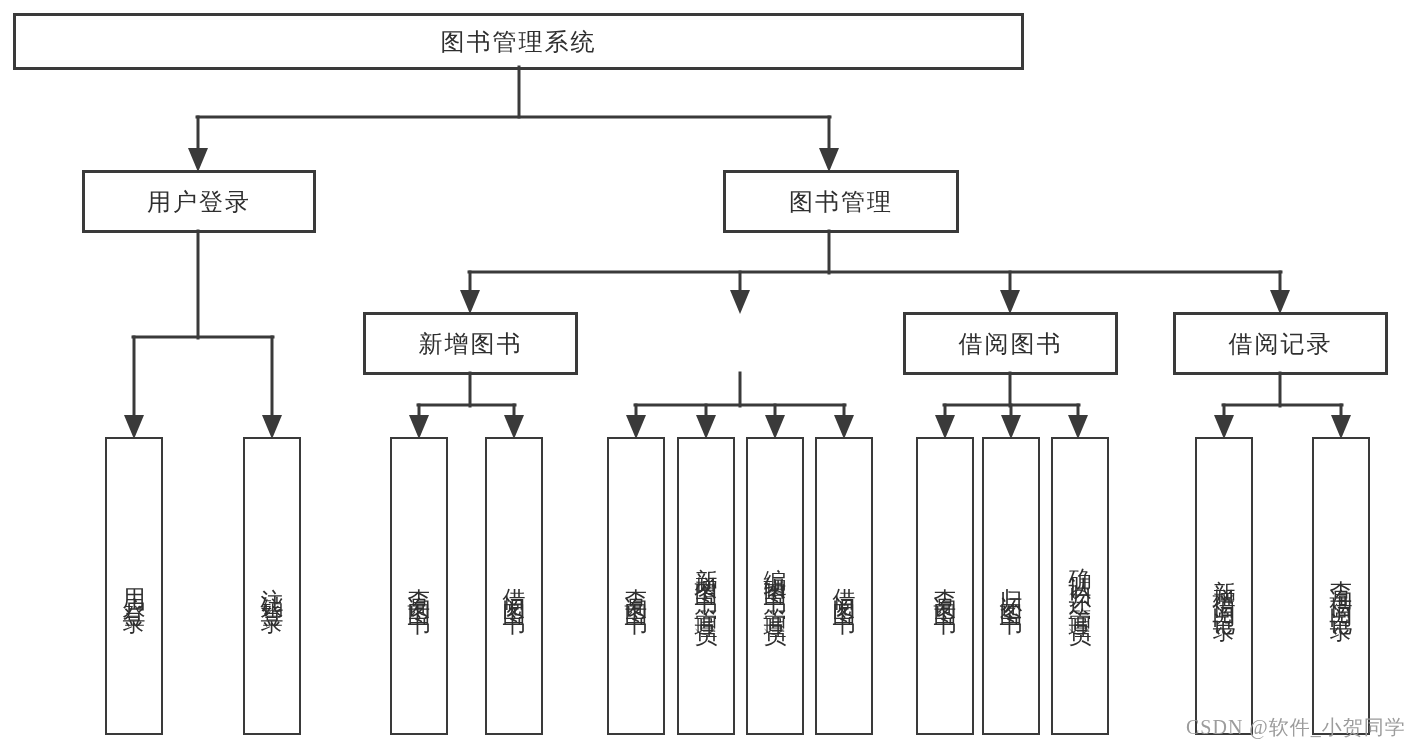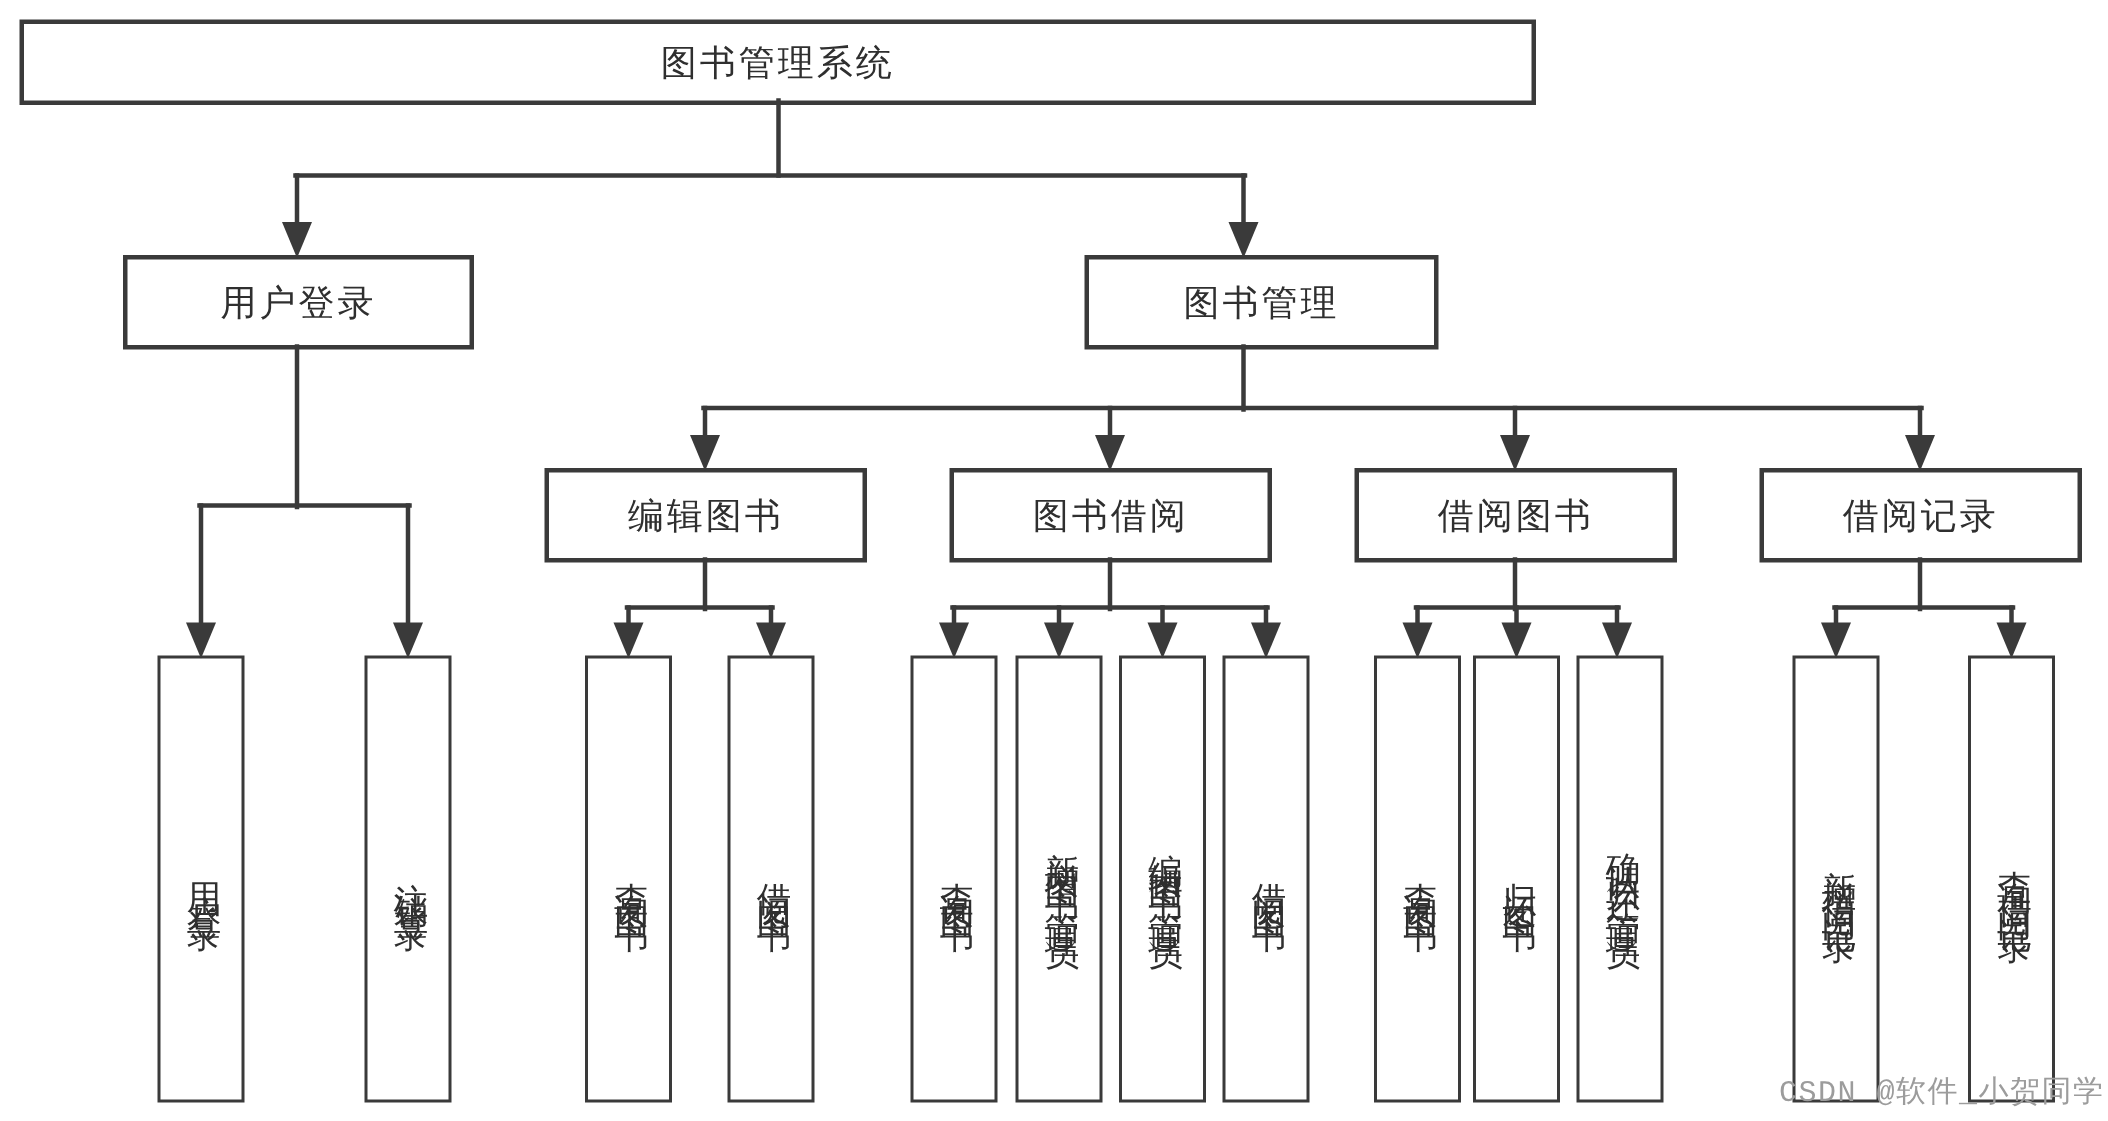--- a/index.html
+++ b/index.html
@@ -1,19 +1,19 @@
 <!DOCTYPE html>
 <html><head>
 <meta charset="utf-8">
 <title>图书管理系统</title>
 <style>
   html,body{margin:0;padding:0;background:#ffffff;}
   .stage{
     position:relative;width:1405px;height:747px;background:#ffffff;
-    font-family:Liberation Mono, monospace;overflow:hidden;
+    font-family:Liberation Serif, serif;overflow:hidden;
   }
   .box{
     position:absolute;box-sizing:border-box;background:#ffffff;
     border:3px solid #3a3a3a;color:#2f2f2f;
     display:flex;align-items:center;justify-content:center;
     font-size:24px;letter-spacing:2px;z-index:1;text-align:center;
   }
   .leaf{
     border-width:2px;
     writing-mode:vertical-rl;
@@ -28,22 +28,21 @@
 </head>
 <body>
 
 <div class="stage">
 
   <div class="box" style="left:13px;top:13px;width:1011px;height:57px">图书管理系统</div>
 
   <div class="box" style="left:82px;top:170px;width:234px;height:63px">用户登录</div>
   <div class="box" style="left:723px;top:170px;width:236px;height:63px">图书管理</div>
 
-  <div class="box" style="left:363px;top:312px;width:215px;height:63px">编辑图书</div>
-  <div class="box" style="left:633px;top:312px;width:215px;height:63px">图书借阅</div>
+  <div class="box" style="left:363px;top:312px;width:215px;height:63px">新增图书</div>
   <div class="box" style="left:903px;top:312px;width:215px;height:63px">借阅图书</div>
   <div class="box" style="left:1173px;top:312px;width:215px;height:63px">借阅记录</div>
 
   <div class="box leaf" style="left:105px;top:437px;width:58px;height:298px">用户登录</div>
   <div class="box leaf" style="left:243px;top:437px;width:58px;height:298px">注销登录</div>
 
   <div class="box leaf" style="left:390px;top:437px;width:58px;height:298px">查询图书</div>
   <div class="box leaf" style="left:485px;top:437px;width:58px;height:298px">借阅图书</div>
 
   <div class="box leaf" style="left:607px;top:437px;width:58px;height:298px">查询图书</div>

